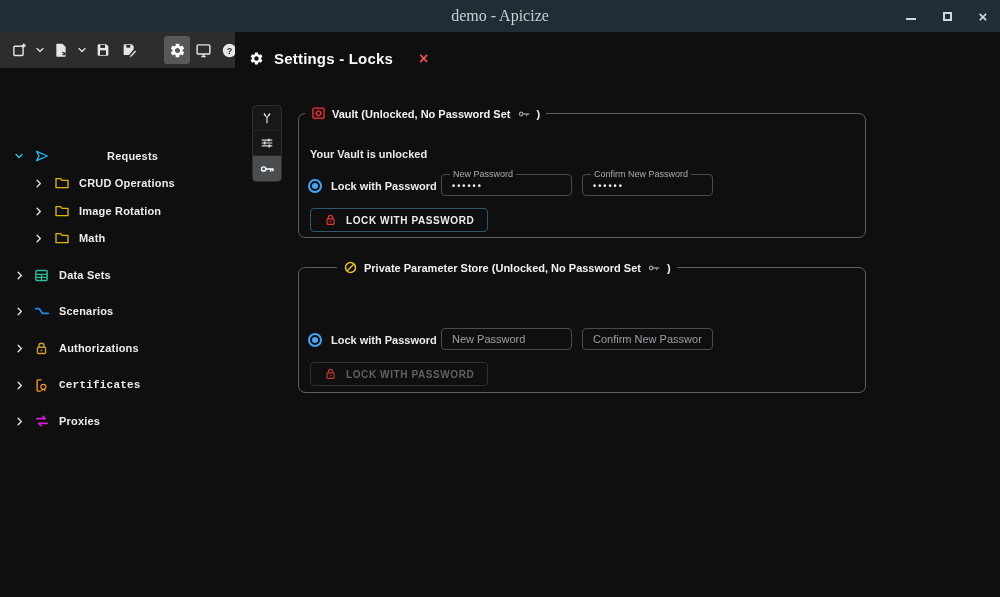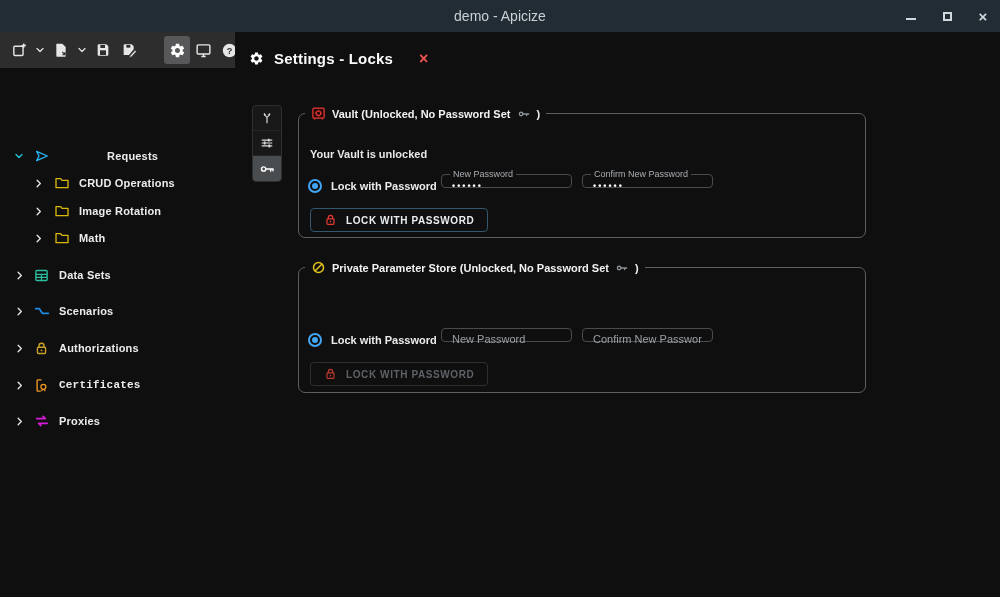--- a/index.html
+++ b/index.html
@@ -2,21 +2,21 @@
 <html><head>
 <meta charset="utf-8">
 <style>
   * { margin:0; padding:0; box-sizing:border-box; }
   html,body { width:1000px; height:597px; }
   body { font-family:"Liberation Sans", sans-serif; background:#0f0f0f; color:#e8e8e8; overflow:hidden; }
   .app { position:relative; width:1000px; height:597px; background:#0f0f0f; }
 
   
   .titlebar { position:absolute; left:0; top:0; width:1000px; height:32px; background:#222c34; display:flex; align-items:center; justify-content:center; }
-  .titlebar-title { font-size:14px; color:#c9d1d6; }
+  .titlebar-title { font-size:16px; color:#c9d1d6;font-family:Liberation Serif, serif; }
   .win-controls { position:absolute; right:10px; top:0; height:32px; display:flex; align-items:center; gap:22px; }
   .win-btn { width:14px; height:14px; display:flex; align-items:center; justify-content:center; color:#cfd8dc; cursor:pointer; }
   .min-glyph { width:10px; height:8px; border-bottom:2px solid #cfd8dc; }
   .max-glyph { width:9px; height:9px; border:2px solid #cfd8dc; }
   .close-glyph { font-size:15px; font-weight:bold; color:#cfd8dc; line-height:1; }
 
   
   .toolbar { position:absolute; left:0; top:32px; width:247px; height:36px; background:#2d2d2d; display:flex; align-items:center; padding:0 6px; }
   .tb-btn { width:26px; height:28px; display:flex; align-items:center; justify-content:center; border-radius:3px; cursor:pointer; color:#e6e6e6; flex:none; }
   .tb-btn.small { width:16px; }
@@ -46,21 +46,21 @@
   fieldset.panel { position:absolute; left:63px; width:568px; border:1px solid #5a5f63; border-radius:7px; background:transparent; padding:0; }
   fieldset.panel legend { display:flex; align-items:center; gap:6px; margin-left:6px; padding:0 6px; }
   .legend-text { font-size:11px; font-weight:bold; color:#f2f2f2; }
   .legend-suffix { font-size:11px; font-weight:bold; color:#f2f2f2; }
   .panel-status { position:absolute; left:11px; top:27px; font-size:11px; font-weight:bold; color:#e8e8e8; }
   .radio-row { position:absolute; left:9px; top:58px; display:flex; align-items:center; gap:9px; cursor:pointer; }
   .radio { width:14px; height:14px; border:2px solid #42a5f5; border-radius:50%; position:relative; flex:none; }
   .radio::after { content:""; position:absolute; left:2px; top:2px; width:6px; height:6px; border-radius:50%; background:#42a5f5; }
   .radio-label { font-size:11px; font-weight:bold; color:#ececec; }
 
-  .tf { position:absolute; top:53px; width:131px; height:14px; border:1px solid #474c50; border-radius:4px; }
+  .tf { position:absolute; top:53px; width:131px; height:22px; border:1px solid #474c50; border-radius:4px; }
   .tf.f1 { left:142px; } .tf.f2 { left:283px; }
   .tf-label { position:absolute; top:-7px; left:8px; font-size:9px; color:#a9aeb3; background:#0f0f0f; padding:0 3px; line-height:12px; }
   .tf input { width:100%; height:100%; background:transparent; border:none; outline:none; color:#ffffff; padding:0 10px; font-family:"Liberation Sans", sans-serif; }
   .tf input.pw { font-size:9px; font-weight:bold; letter-spacing:2px; }
   .tf input.empty { font-size:11px; }
   .tf input::placeholder { color:#9aa0a5; font-size:11px; letter-spacing:0; font-weight:normal; }
 
   .lock-btn { position:absolute; left:11px; top:87px; height:24px; display:inline-flex; align-items:center; gap:9px; padding:0 13px; background:transparent; border:1px solid #33576d; border-radius:4px; cursor:pointer; }
   .lock-btn .lbl { font-size:10px; font-weight:bold; letter-spacing:.6px; color:#e9eef2; }
   .lock-btn.disabled { border-color:#2c3034; cursor:default; }
@@ -346,21 +346,21 @@
       <button class="lock-btn">
         <svg width="13" height="14" viewBox="0 0 24 24">
             <path d="M8 10V7.5a4 4 0 0 1 8 0V10" fill="none" stroke="#e53935" stroke-width="2.2"></path>
             <rect x="5.5" y="10" width="13" height="10" rx="1.5" fill="none" stroke="#e53935" stroke-width="2.2"></rect>
             <circle cx="12" cy="15" r="1.4" fill="#e53935"></circle>
           </svg>
         <span class="lbl">LOCK WITH PASSWORD</span>
       </button>
     </fieldset>
 
-    <fieldset class="panel" style="top:228px; height:133px;">
+    <fieldset class="panel" style="top:228px; height:133px;padding-left:32px;">
       <legend>
         <svg width="15" height="15" viewBox="0 0 24 24">
             <circle cx="12" cy="12" r="8" fill="none" stroke="#e2c41c" stroke-width="2.4"></circle>
             <path d="M6.8 17.2L17.2 6.8" stroke="#e2c41c" stroke-width="2.4" stroke-linecap="round"></path>
           </svg>
         <span class="legend-text">Private Parameter Store (Unlocked, No Password Set</span>
         <svg width="14" height="14" viewBox="0 0 24 24">
             <circle cx="7" cy="12" r="3" fill="none" stroke="#8d9296" stroke-width="2.2"></circle>
             <path d="M10 12h10M16.5 12v2.6" stroke="#8d9296" stroke-width="2.2" stroke-linecap="round"></path>
           </svg>

